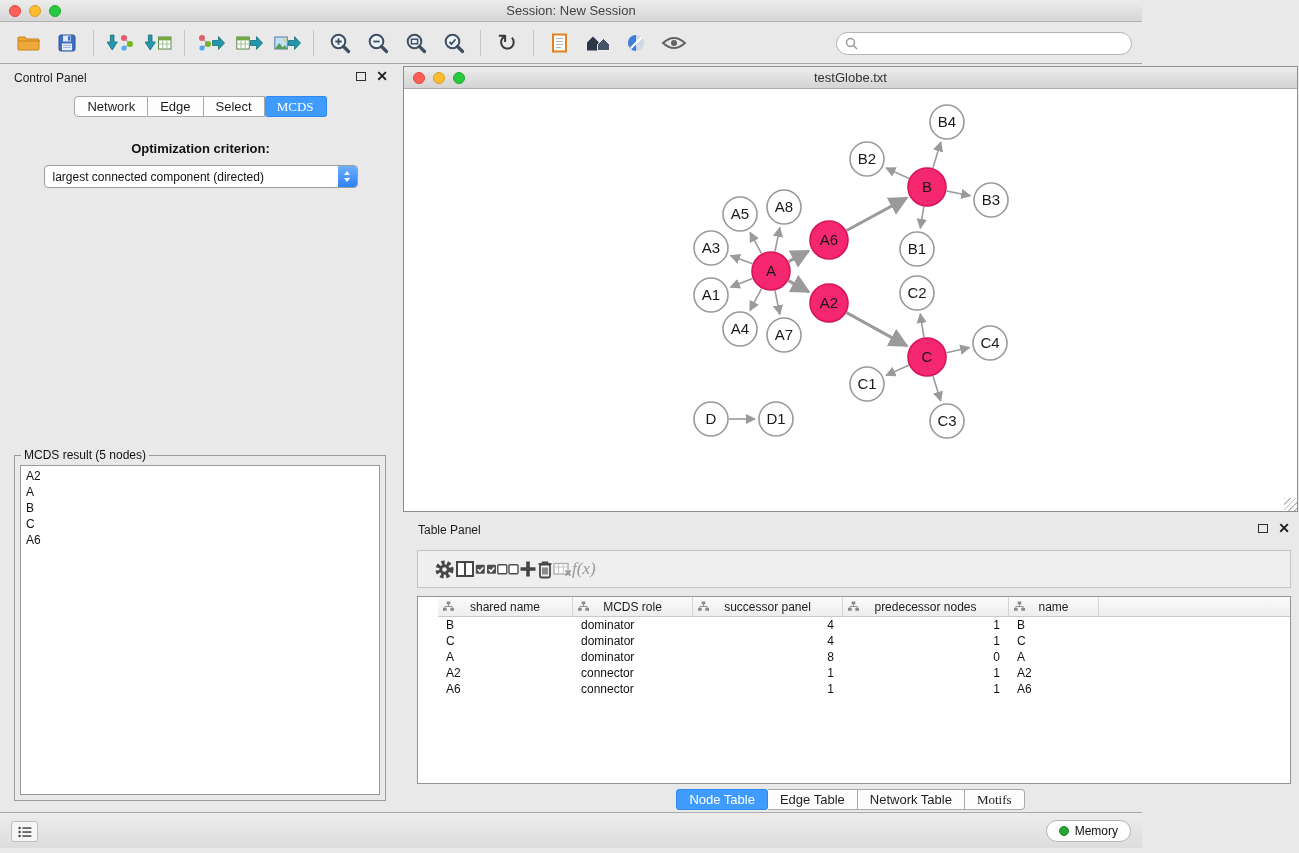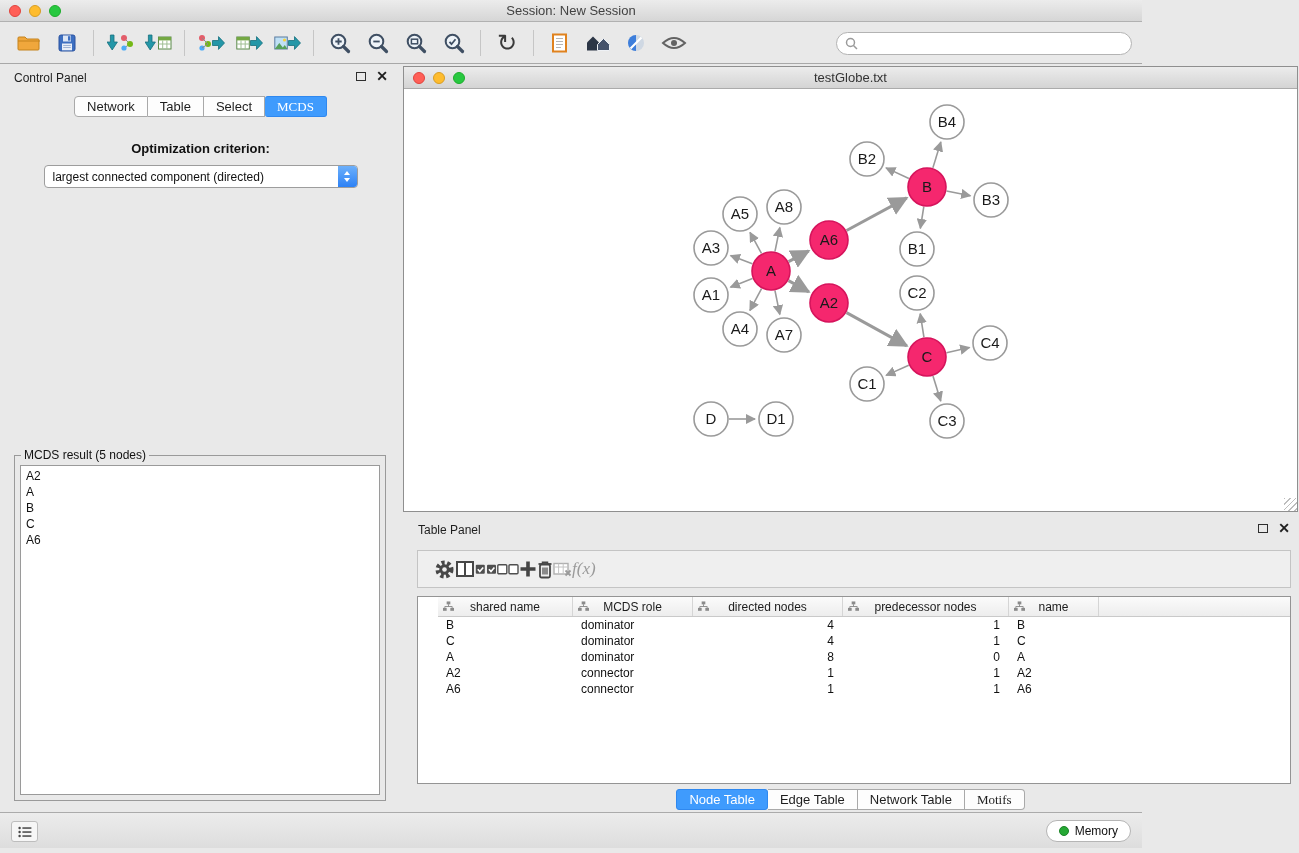--- a/index.html
+++ b/index.html
@@ -237,21 +237,21 @@
   <div class="control-panel">
     <div class="panel-header">
       <span>Control Panel</span>
       <span class="panel-win-controls">
         <span class="float-icon"></span>
         <span class="close-icon">✕</span>
       </span>
     </div>
     <div class="seg-tabs cp-tabs">
         <div class="seg-tab">Network</div>
-        <div class="seg-tab">Table</div>
+        <div class="seg-tab">Edge</div>
         <div class="seg-tab">Select</div>
         <div class="seg-tab active">MCDS</div>
       </div>
     <div class="opt-label">Optimization criterion:</div>
     <div class="dropdown">
       <span class="dd-text">largest connected component (directed)</span>
       <span class="dd-stepper">
           <span class="dd-up"></span>
           <span class="dd-down"></span>
         </span>
@@ -470,21 +470,21 @@
               </svg></span>
             <span class="h-label">MCDS role</span>
           </div>
           <div class="t-h-cell">
             <span class="h-icon"><svg width="11" height="11" viewBox="0 0 12 11">
                 <rect x="4" y="0" width="4" height="3.2" fill="#8a8a8a"></rect>
                 <path d="M6 3 V5.5 M2 7 V5.5 H10 V7" stroke="#8a8a8a" fill="none"></path>
                 <rect x="0" y="7" width="4" height="3.2" fill="#8a8a8a"></rect>
                 <rect x="8" y="7" width="4" height="3.2" fill="#8a8a8a"></rect>
               </svg></span>
-            <span class="h-label">directed nodes</span>
+            <span class="h-label">successor panel</span>
           </div>
           <div class="t-h-cell">
             <span class="h-icon"><svg width="11" height="11" viewBox="0 0 12 11">
                 <rect x="4" y="0" width="4" height="3.2" fill="#8a8a8a"></rect>
                 <path d="M6 3 V5.5 M2 7 V5.5 H10 V7" stroke="#8a8a8a" fill="none"></path>
                 <rect x="0" y="7" width="4" height="3.2" fill="#8a8a8a"></rect>
                 <rect x="8" y="7" width="4" height="3.2" fill="#8a8a8a"></rect>
               </svg></span>
             <span class="h-label">predecessor nodes</span>
           </div>

